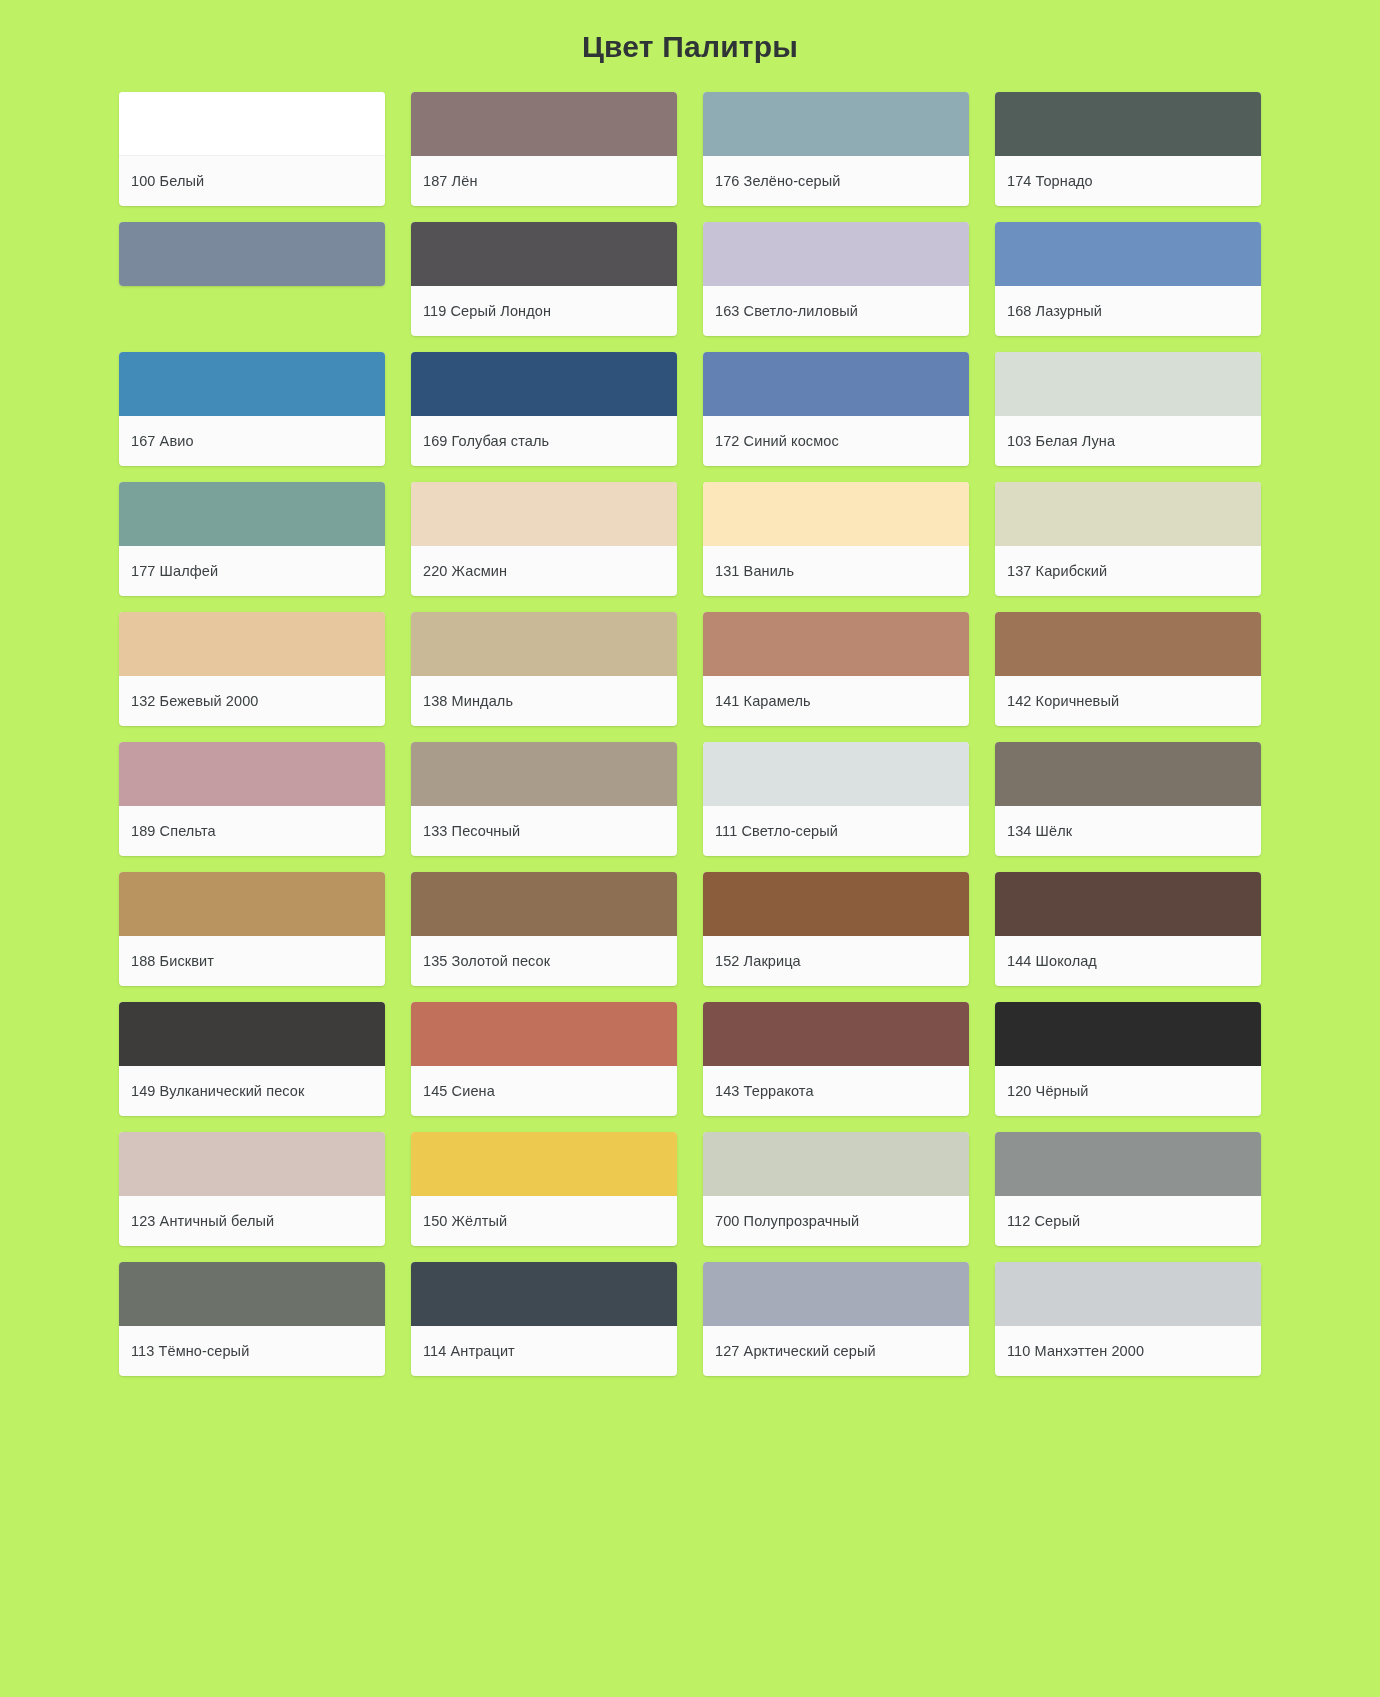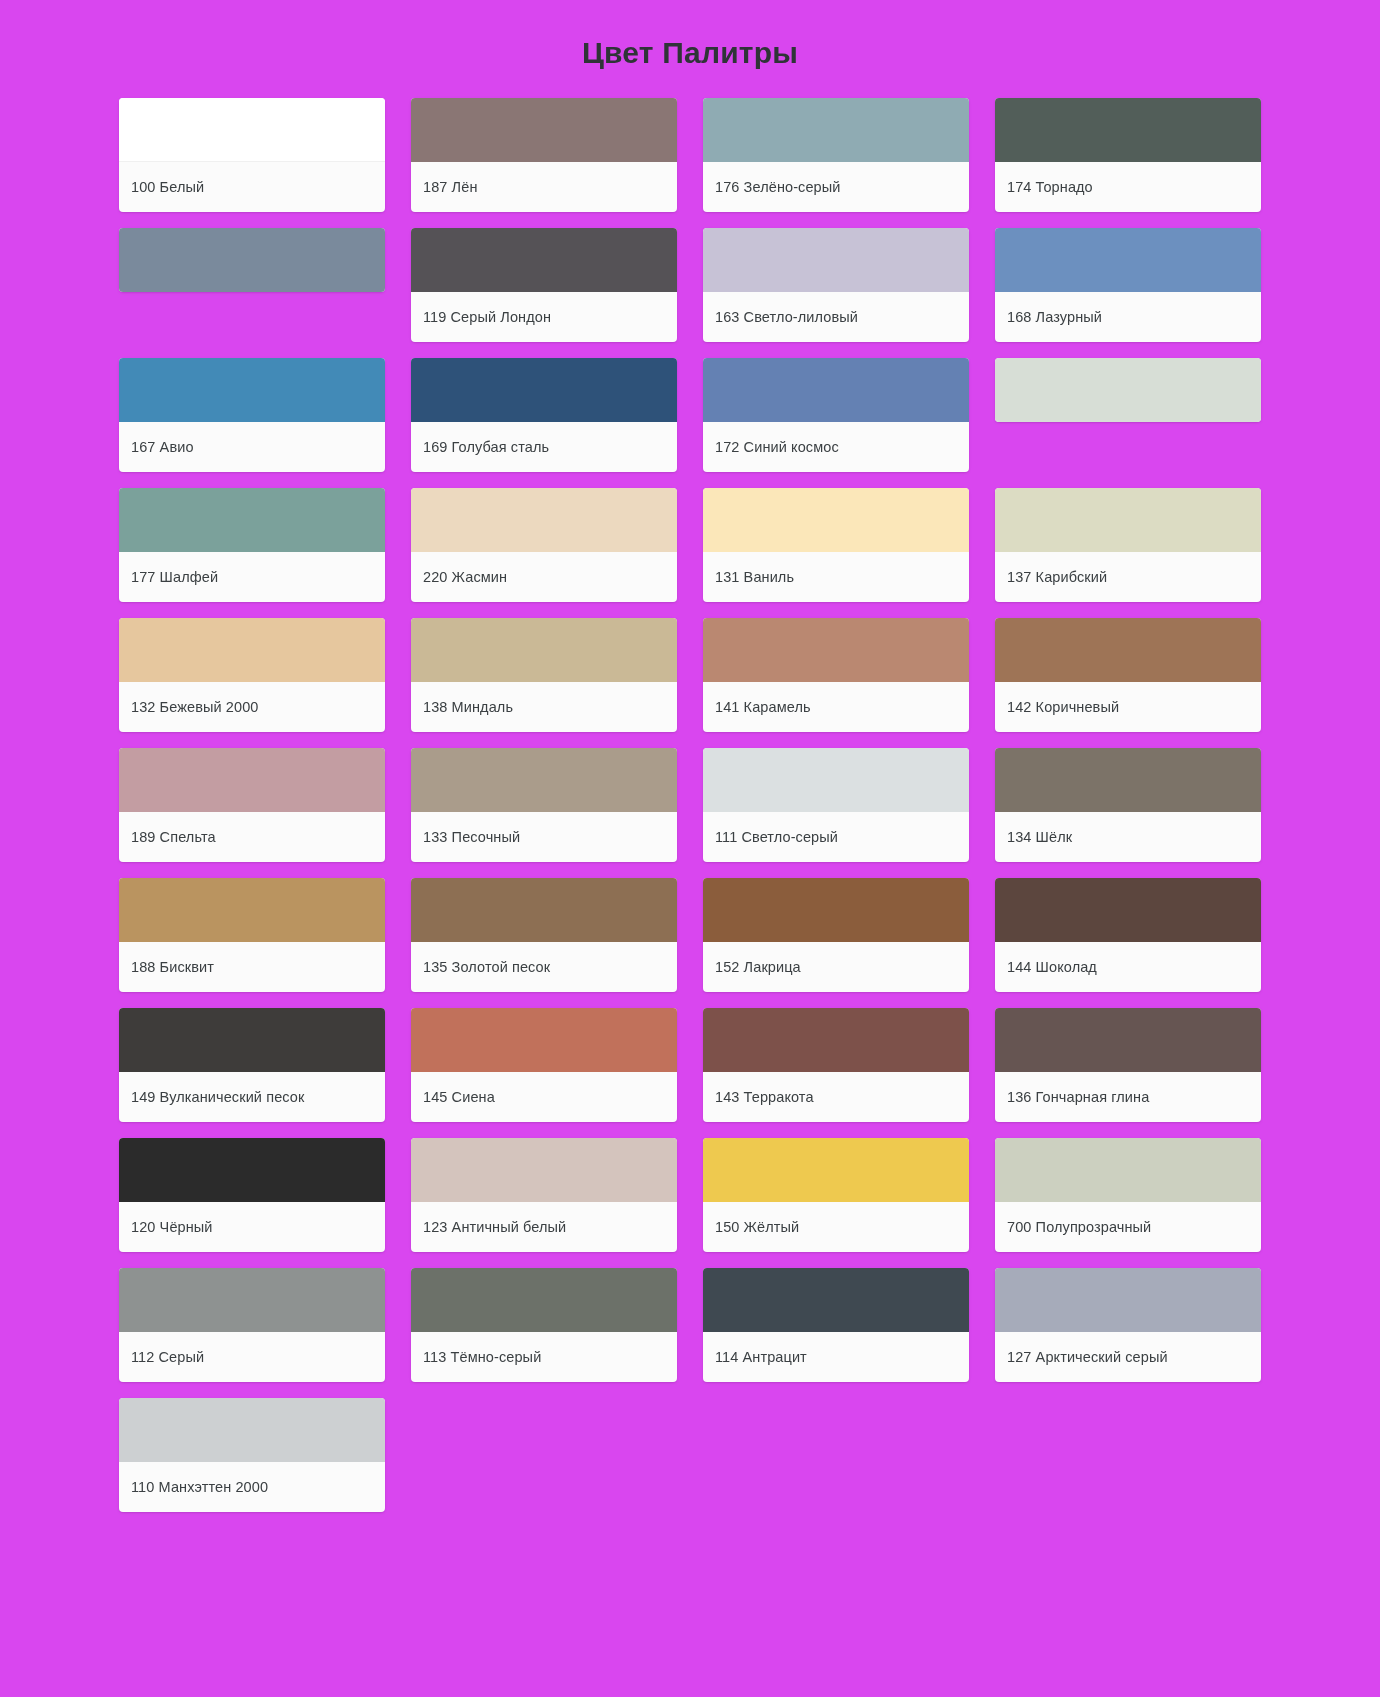--- a/index.html
+++ b/index.html
@@ -12,23 +12,23 @@
 
   body {
     background: #f7f7f7;
     font-family: "Liberation Sans", "DejaVu Sans", sans-serif;
     -webkit-font-smoothing: antialiased;
   }
 
   .page {
     width: 1380px;
     min-height: 1697px;
-    padding: 8px;
+    padding: 2px;
     position: relative;
-    background: #d946ef;
+    background: #bef264;
   }
 
   .page-title {
     text-align: center;
     font-size: 30px;
     font-weight: 700;
     color: #2f3437;
     letter-spacing: 0.2px;
     padding-top: 28px;
     padding-bottom: 6px;
@@ -147,20 +147,21 @@
       </div>
       <div class="cell">
         <div class="swatch-card">
           <div class="swatch-color" style="background-color: rgb(100, 129, 179);"></div>
           <div class="swatch-label">172 Синий космос</div>
         </div>
       </div>
       <div class="cell">
         <div class="swatch-card">
           <div class="swatch-color" style="background-color: rgb(215, 222, 214);"></div>
+          <div class="swatch-label">103 Белая Луна</div>
         </div>
       </div>
       <div class="cell">
         <div class="swatch-card">
           <div class="swatch-color" style="background-color: rgb(123, 161, 155);"></div>
           <div class="swatch-label">177 Шалфей</div>
         </div>
       </div>
       <div class="cell">
         <div class="swatch-card">
@@ -265,26 +266,20 @@
         </div>
       </div>
       <div class="cell">
         <div class="swatch-card">
           <div class="swatch-color" style="background-color: rgb(125, 81, 74);"></div>
           <div class="swatch-label">143 Терракота</div>
         </div>
       </div>
       <div class="cell">
         <div class="swatch-card">
-          <div class="swatch-color" style="background-color: rgb(102, 85, 82);"></div>
-          <div class="swatch-label">136 Гончарная глина</div>
-        </div>
-      </div>
-      <div class="cell">
-        <div class="swatch-card">
           <div class="swatch-color" style="background-color: rgb(43, 43, 43);"></div>
           <div class="swatch-label">120 Чёрный</div>
         </div>
       </div>
       <div class="cell">
         <div class="swatch-card">
           <div class="swatch-color" style="background-color: rgb(212, 196, 189);"></div>
           <div class="swatch-label">123 Античный белый</div>
         </div>
       </div>

